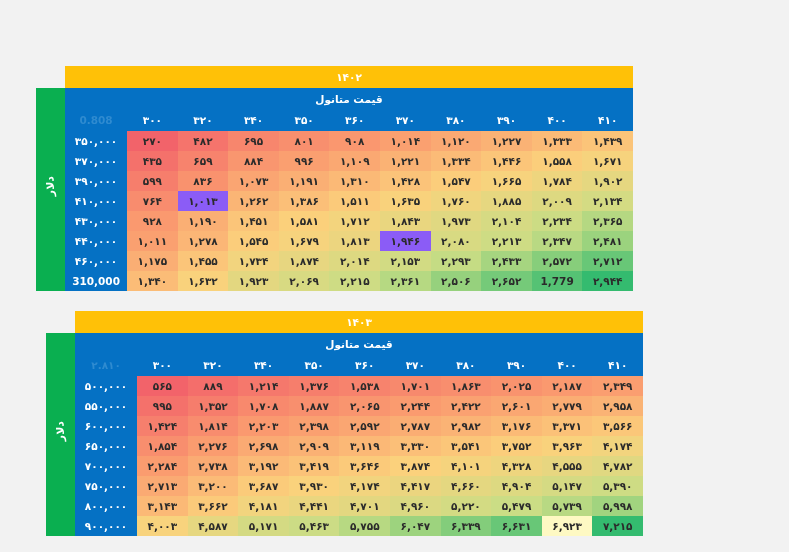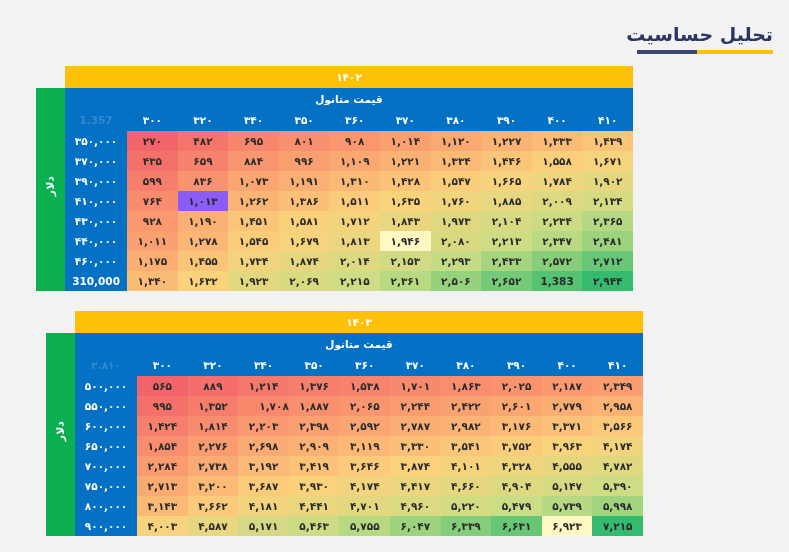--- a/index.html
+++ b/index.html
@@ -119,27 +119,20 @@
   }
   .green-blank { background: #0aaf50; }
   
   .datacell { color: #2b2b2b; }
 </style>
 </head>
 <body>
 
 <div id="page">
 
-  <div class="title-wrap">
-    <div class="title-text">تحلیل حساسیت</div>
-    <div class="title-rule">
-      <div class="seg-yellow"></div>
-      <div class="seg-navy"></div>
-    </div>
-  </div>
 
   <div class="table-block" id="table-1402">
       <table class="sens">
         <colgroup>
           <col style="width: 50.6px;">
           <col style="width: 50.6px;">
           <col style="width: 50.6px;">
           <col style="width: 50.6px;">
           <col style="width: 50.6px;">
           <col style="width: 50.6px;">
@@ -163,21 +156,21 @@
             <td class="colhead">۴۱۰</td>
             <td class="colhead">۴۰۰</td>
             <td class="colhead">۳۹۰</td>
             <td class="colhead">۳۸۰</td>
             <td class="colhead">۳۷۰</td>
             <td class="colhead">۳۶۰</td>
             <td class="colhead">۳۵۰</td>
             <td class="colhead">۳۴۰</td>
             <td class="colhead">۳۲۰</td>
             <td class="colhead">۳۰۰</td>
-            <td class="corner">1.357</td>
+            <td class="corner">0.808</td>
           </tr>
           <tr>
             <td class="datacell" style="background: rgb(251, 196, 121);">۱,۴۳۹</td>
             <td class="datacell" style="background: rgb(251, 187, 119);">۱,۳۳۳</td>
             <td class="datacell" style="background: rgb(250, 178, 117);">۱,۲۲۷</td>
             <td class="datacell" style="background: rgb(250, 169, 115);">۱,۱۲۰</td>
             <td class="datacell" style="background: rgb(250, 160, 112);">۱,۰۱۴</td>
             <td class="datacell" style="background: rgb(250, 151, 111);">۹۰۸</td>
             <td class="datacell" style="background: rgb(248, 143, 110);">۸۰۱</td>
             <td class="datacell" style="background: rgb(247, 134, 109);">۶۹۵</td>
@@ -235,21 +228,21 @@
             <td class="datacell" style="background: rgb(251, 197, 121);">۱,۴۵۱</td>
             <td class="datacell" style="background: rgb(250, 175, 116);">۱,۱۹۰</td>
             <td class="datacell" style="background: rgb(250, 153, 111);">۹۲۸</td>
             <td class="rowlabel">۴۳۰,۰۰۰</td>
           </tr>
           <tr>
             <td class="datacell" style="background: rgb(155, 211, 126);">۲,۴۸۱</td>
             <td class="datacell" style="background: rgb(185, 217, 131);">۲,۳۴۷</td>
             <td class="datacell" style="background: rgb(206, 220, 132);">۲,۲۱۳</td>
             <td class="datacell" style="background: rgb(216, 218, 130);">۲,۰۸۰</td>
-            <td class="datacell" style="background: #fef9c3;">۱,۹۴۶</td>
+            <td class="datacell" style="background: #8b5cf6;">۱,۹۴۶</td>
             <td class="datacell" style="background: rgb(236, 213, 127);">۱,۸۱۳</td>
             <td class="datacell" style="background: rgb(246, 211, 125);">۱,۶۷۹</td>
             <td class="datacell" style="background: rgb(251, 205, 123); margin-left: 10px;">۱,۵۴۵</td>
             <td class="datacell" style="background: rgb(251, 182, 118);">۱,۲۷۸</td>
             <td class="datacell" style="background: rgb(250, 160, 112);">۱,۰۱۱</td>
             <td class="rowlabel">۴۴۰,۰۰۰</td>
           </tr>
           <tr>
             <td class="datacell" style="background: rgb(104, 199, 119);">۲,۷۱۲</td>
             <td class="datacell" style="background: rgb(135, 206, 123);">۲,۵۷۲</td>
@@ -258,21 +251,21 @@
             <td class="datacell" style="background: rgb(210, 219, 131);">۲,۱۵۳</td>
             <td class="datacell" style="background: rgb(221, 217, 129);">۲,۰۱۴</td>
             <td class="datacell" style="background: rgb(231, 214, 128);">۱,۸۷۴</td>
             <td class="datacell" style="background: rgb(242, 212, 126);">۱,۷۳۴</td>
             <td class="datacell" style="background: rgb(251, 197, 121);">۱,۴۵۵</td>
             <td class="datacell" style="background: rgb(250, 174, 116);">۱,۱۷۵</td>
             <td class="rowlabel">۴۶۰,۰۰۰</td>
           </tr>
           <tr>
             <td class="datacell" style="background: rgb(52, 187, 111);">۲,۹۴۴</td>
-            <td class="datacell" style="background: rgb(85, 194, 116);">1,383</td>
+            <td class="datacell" style="background: rgb(85, 194, 116);">1,779</td>
             <td class="datacell" style="background: rgb(117, 202, 121);">۲,۶۵۲</td>
             <td class="datacell" style="background: rgb(150, 209, 125);">۲,۵۰۶</td>
             <td class="datacell" style="background: rgb(182, 217, 130);">۲,۳۶۱</td>
             <td class="datacell" style="background: rgb(206, 220, 132);">۲,۲۱۵</td>
             <td class="datacell" style="background: rgb(216, 218, 130);">۲,۰۶۹</td>
             <td class="datacell" style="background: rgb(227, 215, 128);">۱,۹۲۳</td>
             <td class="datacell" style="background: rgb(249, 210, 124);">۱,۶۳۲</td>
             <td class="datacell" style="background: rgb(251, 188, 119);">۱,۳۴۰</td>
             <td class="rowlabel">310,000</td>
           </tr>
@@ -332,21 +325,21 @@
             <td class="rowlabel">۵۰۰,۰۰۰</td>
           </tr>
           <tr>
             <td class="datacell" style="background: rgb(250, 179, 117);">۲,۹۵۸</td>
             <td class="datacell" style="background: rgb(250, 173, 115);">۲,۷۷۹</td>
             <td class="datacell" style="background: rgb(250, 167, 114);">۲,۶۰۱</td>
             <td class="datacell" style="background: rgb(250, 161, 113);">۲,۴۲۲</td>
             <td class="datacell" style="background: rgb(250, 155, 111);">۲,۲۴۴</td>
             <td class="datacell" style="background: rgb(249, 149, 111);">۲,۰۶۵</td>
             <td class="datacell" style="background: rgb(248, 143, 110);">۱,۸۸۷</td>
-            <td class="datacell" style="background: rgb(248, 137, 109); text-align: right;">۱,۷۰۸</td>
+            <td class="datacell" style="background: rgb(248, 137, 109);">۱,۷۰۸</td>
             <td class="datacell" style="background: rgb(246, 125, 108);">۱,۳۵۲</td>
             <td class="datacell" style="background: rgb(244, 113, 107);">۹۹۵</td>
             <td class="rowlabel">۵۵۰,۰۰۰</td>
           </tr>
           <tr>
             <td class="datacell" style="background: rgb(251, 199, 121);">۳,۵۶۶</td>
             <td class="datacell" style="background: rgb(251, 193, 120);">۳,۳۷۱</td>
             <td class="datacell" style="background: rgb(251, 186, 118);">۳,۱۷۶</td>
             <td class="datacell" style="background: rgb(250, 179, 117);">۲,۹۸۲</td>
             <td class="datacell" style="background: rgb(250, 173, 115);">۲,۷۸۷</td>

